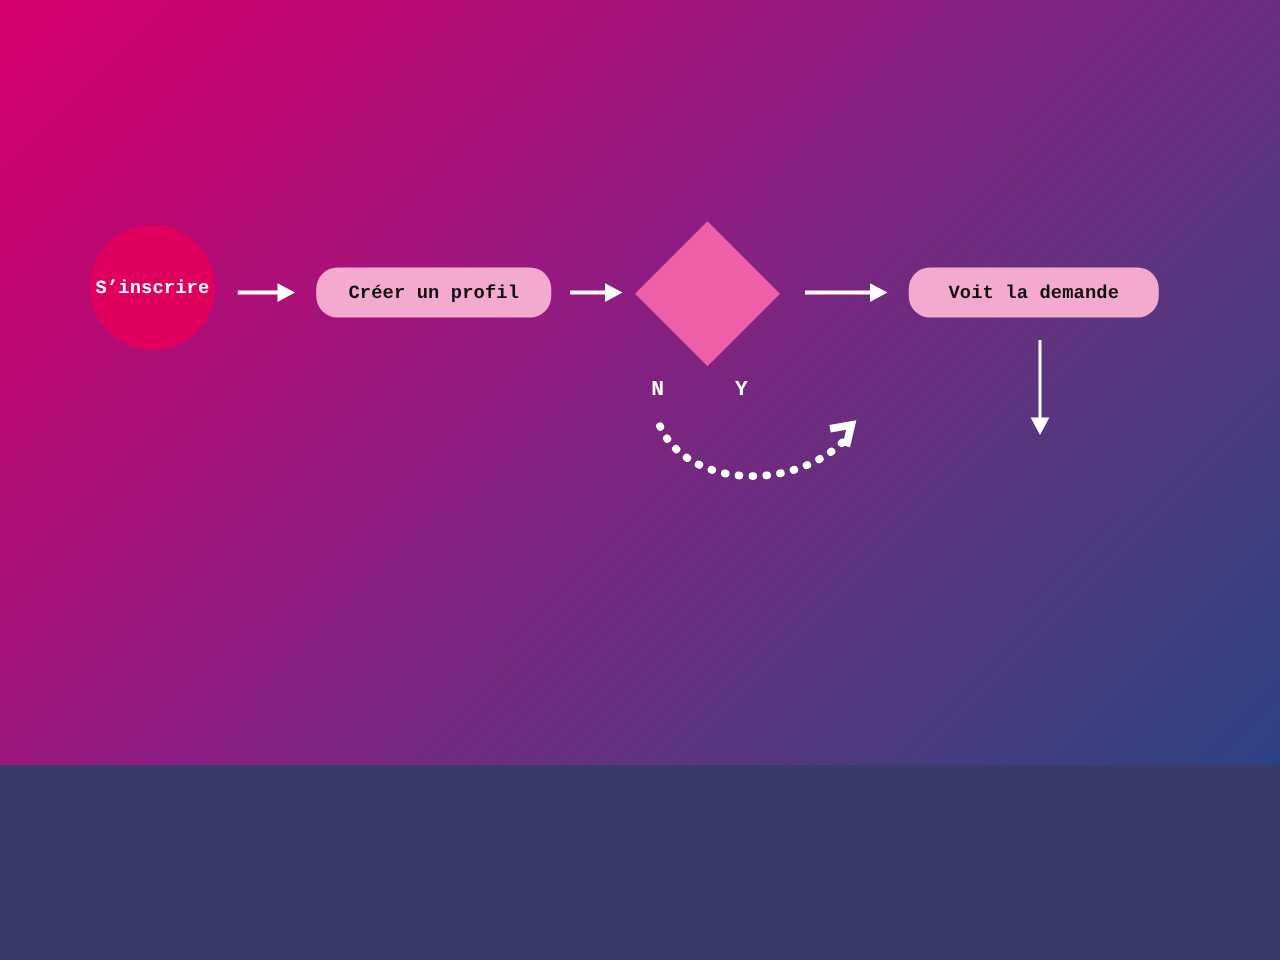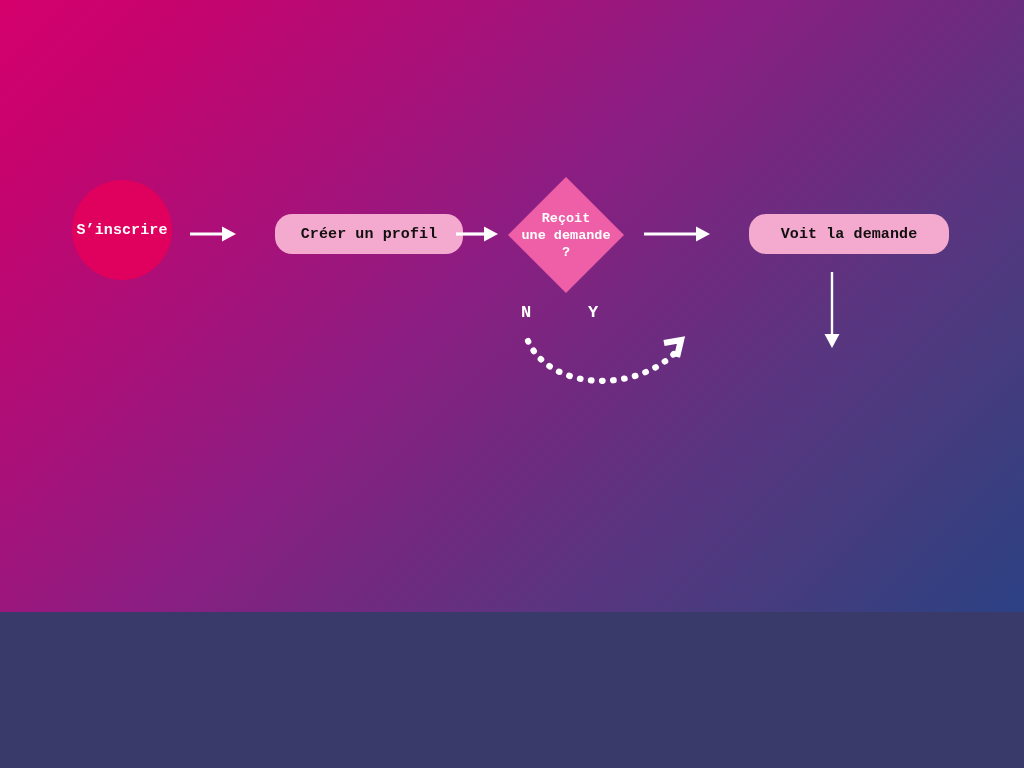--- a/index.html
+++ b/index.html
@@ -49,21 +49,20 @@
     font-size: 15px;
     font-weight: bold;
     letter-spacing: 0.1px;
   }
 
   
   .pill-node {
     background: #f4a9ce;
     border-radius: 17px;
     height: 40px;
-    margin-left: 22px;
   }
   .pill-node .node-label {
     color: #12100f;
     font-size: 15px;
     font-weight: bold;
     letter-spacing: 0.1px;
     white-space: nowrap;
   }
   .pill-create  { left: 253px; top: 214px; width: 188px; }
   .pill-view    { left: 727px; top: 214px; width: 200px; }
@@ -124,25 +123,20 @@
 
   <svg class="arrow" style="left:456px; top:222px;" width="50" height="24" viewBox="0 0 50 24">
     <line x1="0" y1="12" x2="30" y2="12" stroke="#ffffff" stroke-width="3.2"></line>
     <polygon points="28,4.5 42,12 28,19.5" fill="#ffffff"></polygon>
   </svg>
 
   <div class="node diamond-node">
     <svg class="diamond-shape" viewBox="0 0 116 116" preserveAspectRatio="none">
       <polygon points="58,0 116,58 58,116 0,58" fill="#ef5fa7"></polygon>
     </svg>
-    <span class="node-label">
-      <span>Reçoit</span><br>
-      <span>une demande</span><br>
-      <span>?</span>
-    </span>
   </div>
 
   <svg class="arrow" style="left:644px; top:222px;" width="72" height="24" viewBox="0 0 72 24">
     <line x1="0" y1="12" x2="54" y2="12" stroke="#ffffff" stroke-width="3.2"></line>
     <polygon points="52,4.5 66,12 52,19.5" fill="#ffffff"></polygon>
   </svg>
 
   <div class="node pill-node pill-view">
     <span class="node-label">Voit la demande</span>
   </div>

